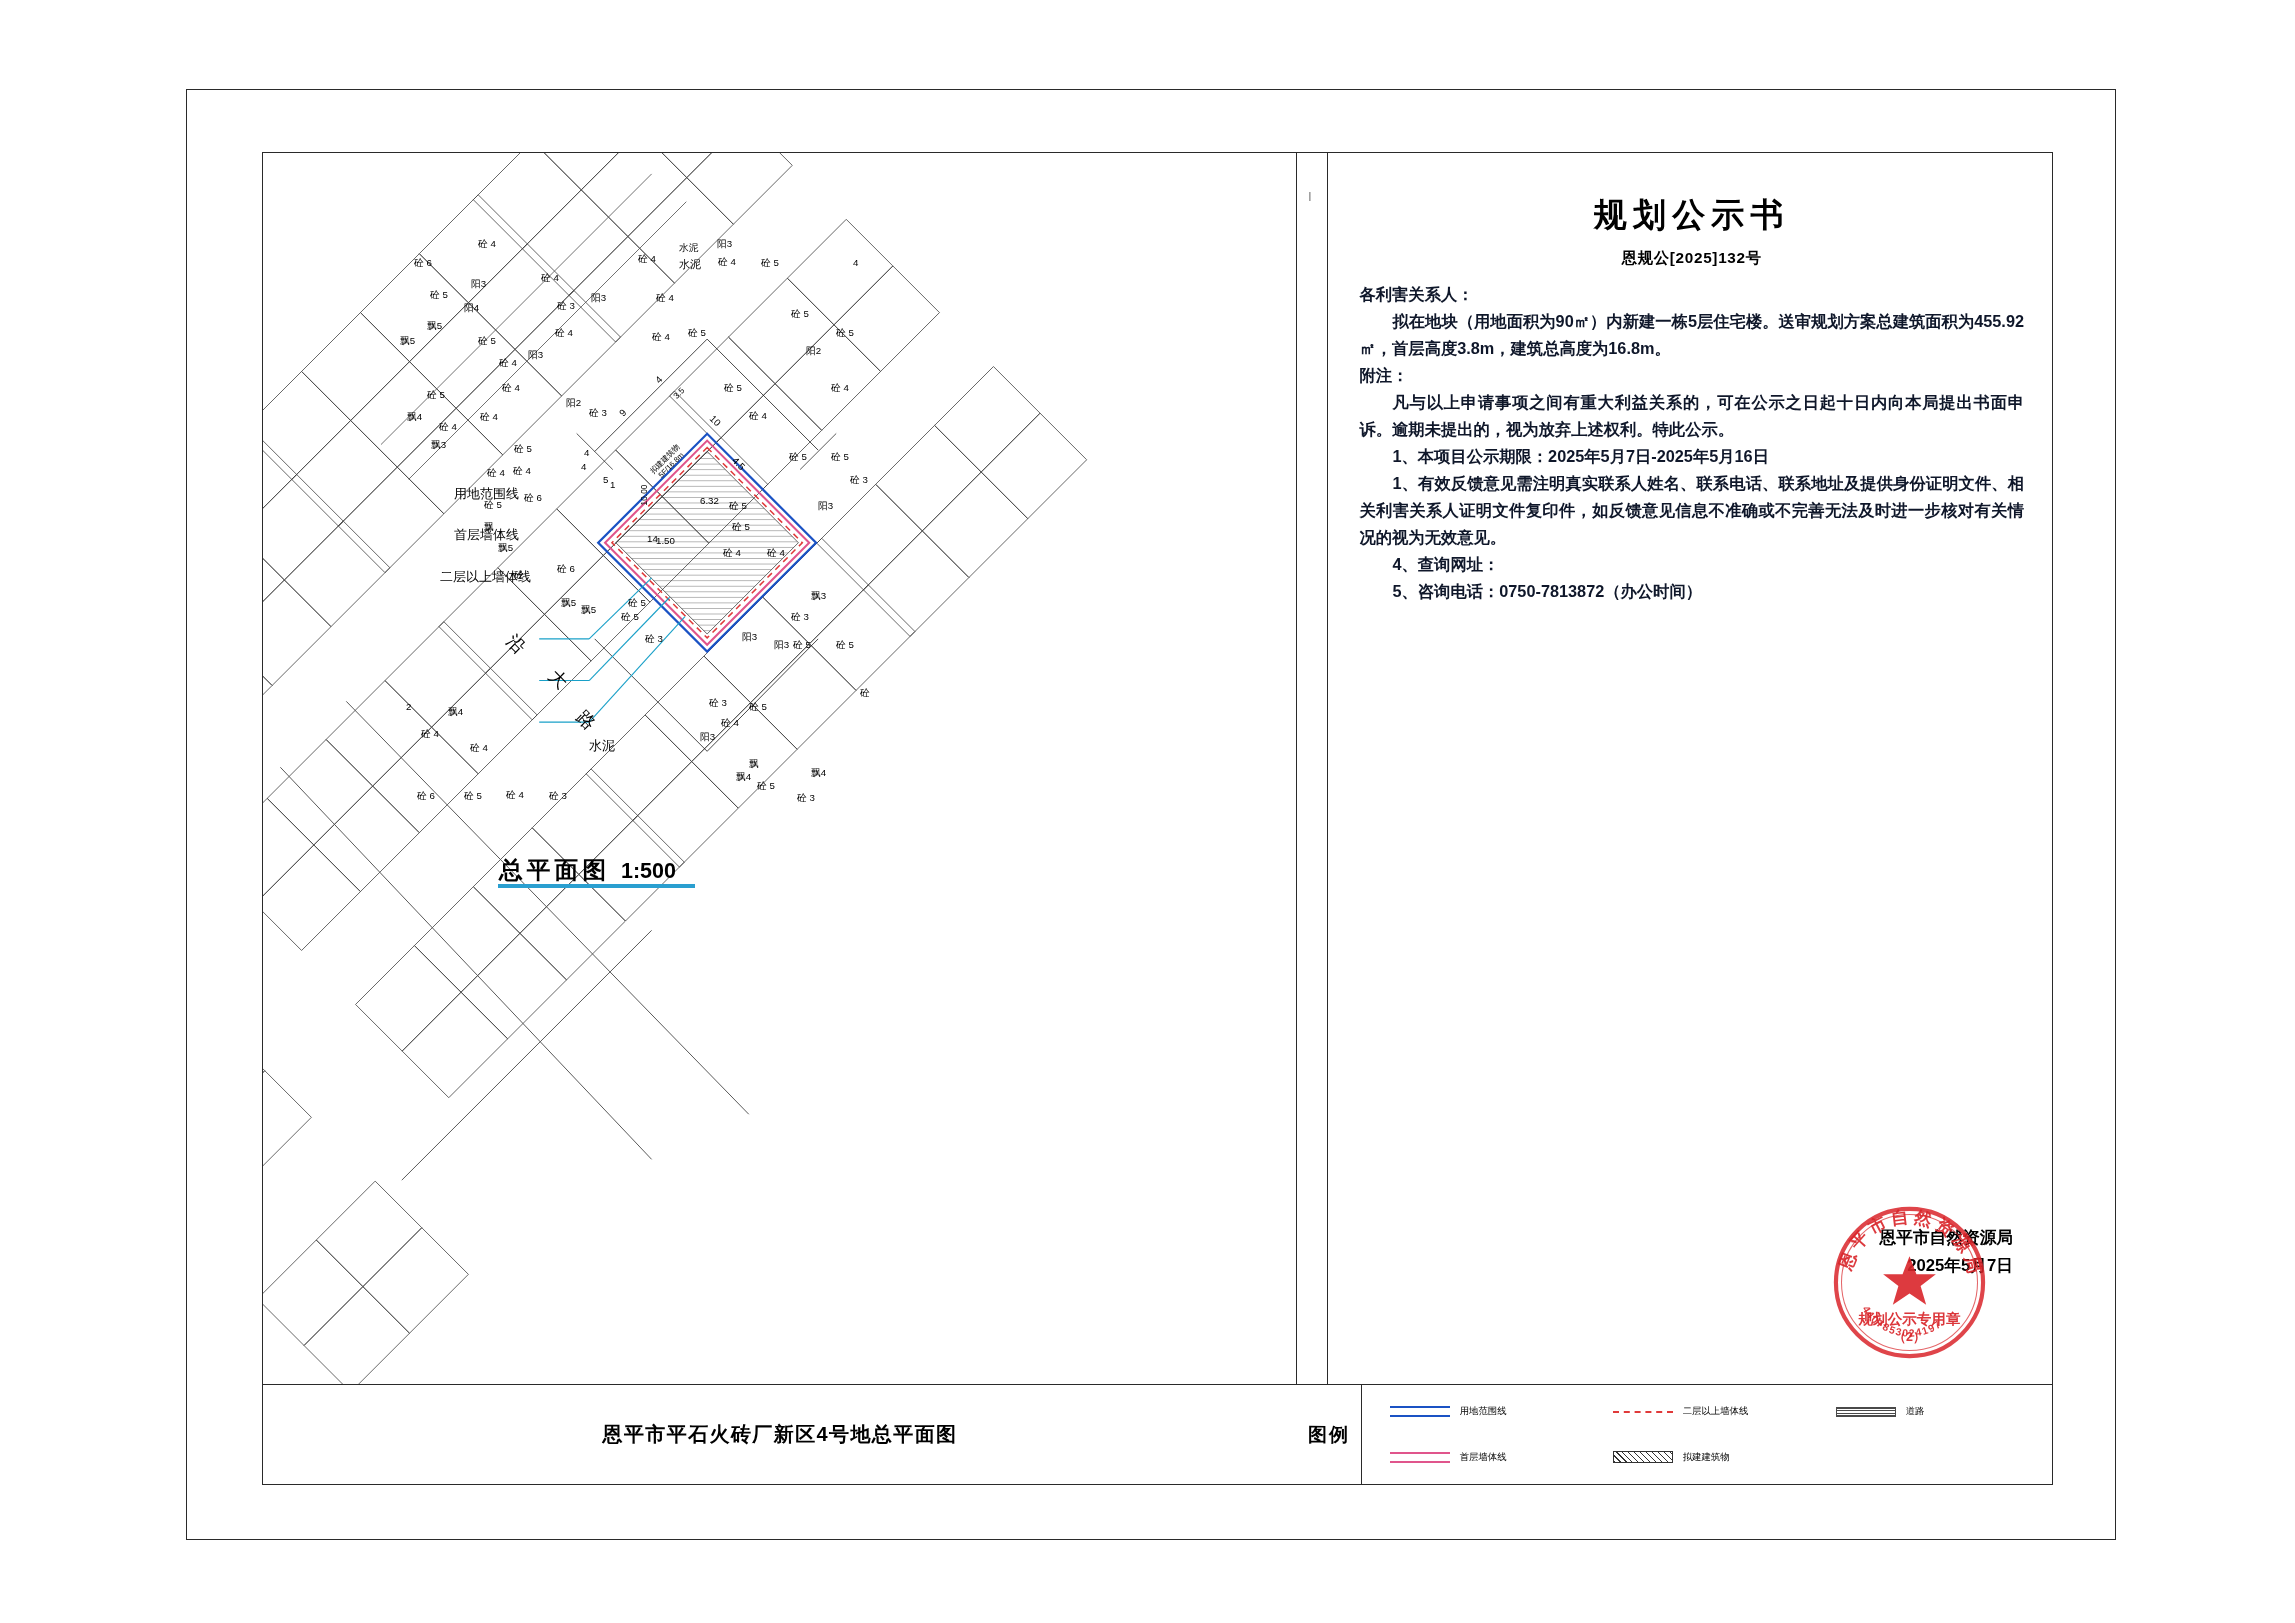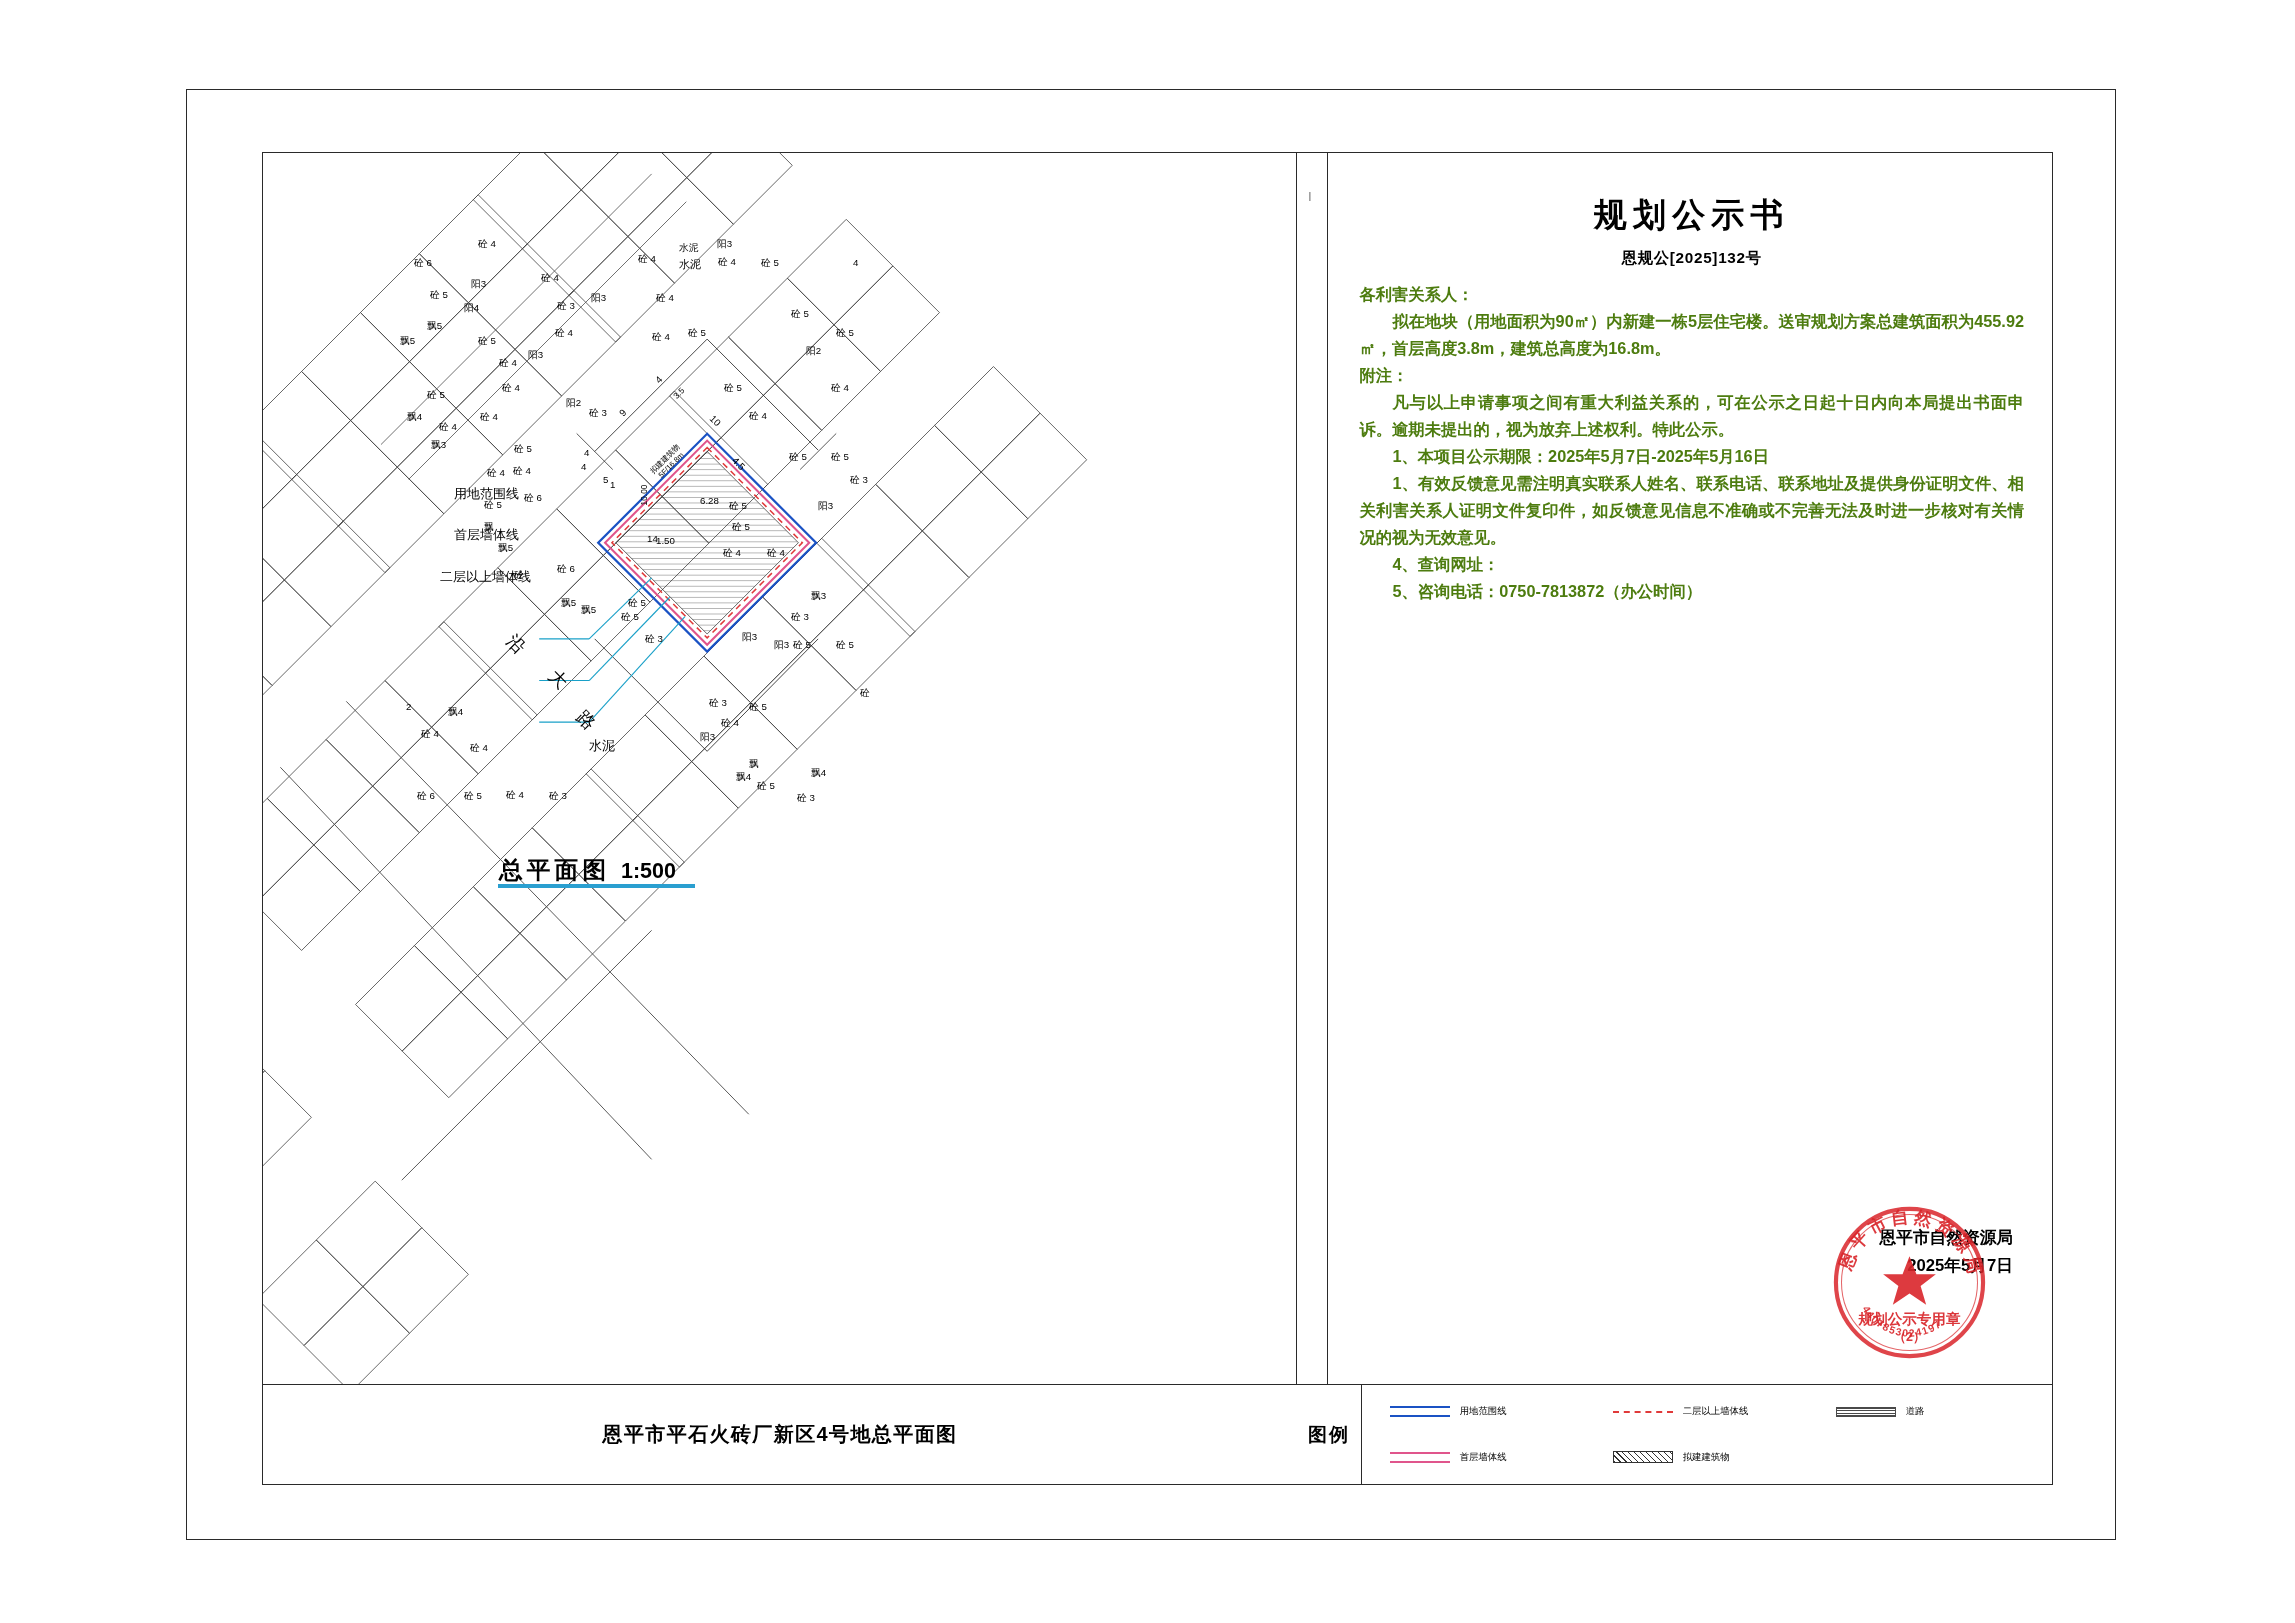--- a/index.html
+++ b/index.html
@@ -121,21 +121,21 @@
     text-align: center;
     font-size: 15.3px;
     font-weight: bold;
     color: #000;
     margin-top: 9.7px;
     letter-spacing: 0.7px;
   }
   .doc-p {
     font-size: 16.3px;
     line-height: 27px;
-    color: #4d7c0f;
+    color: #0f172a;
     font-weight: bold;
     text-align: justify;
     margin: 0;
   }
   .doc-p.salutation { margin-top: 12.5px; }
   .doc-p.indent { text-indent: 33px; }
   .mono {
     font-family: "DejaVu Sans Mono", monospace;
     font-size: 14.6px;
     font-weight: bold;
@@ -533,21 +533,21 @@
       <div class="map-label" style="left:286px;top:514px;font-size:18px;transform:rotate(45deg);">大</div>
       <div class="map-label" style="left:314px;top:555px;font-size:18px;transform:rotate(45deg);">路</div>
 
       <div class="map-label" style="left:357px;top:254px;transform:rotate(-45deg);">9</div>
       <div class="map-label" style="left:393px;top:221px;transform:rotate(-45deg);">4</div>
       <div class="map-label" style="left:410px;top:235px;font-size:8.3px;transform:rotate(-45deg);">3.5</div>
       <div class="map-label" style="left:447px;top:262px;transform:rotate(45deg);">10</div>
       <div class="map-label" style="left:321px;top:294px;">4</div>
       <div class="map-label" style="left:469px;top:305px;transform:rotate(45deg);">4.5</div>
       <div class="map-label" style="left:371px;top:337px;font-size:8.3px;transform:rotate(-90deg);">10.00</div>
-      <div class="map-label" style="left:437px;top:342px;">6.28</div>
+      <div class="map-label" style="left:437px;top:342px;">6.32</div>
       <div class="map-label" style="left:393px;top:382px;">1.50</div>
       <div class="map-label" style="left:384px;top:380px;">14</div>
       <div class="map-label" style="left:386px;top:300px;font-size:7.6px;line-height:9px;transform:rotate(-45deg);text-align:center;">拟建建筑物<br>5F/16.8m</div>
 
       <div class="leader-label" style="left:191px;top:332px;">用地范围线</div>
       <div class="leader-label" style="left:191px;top:373px;">首层墙体线</div>
       <div class="leader-label" style="left:177px;top:415px;">二层以上墙体线</div>
 
       <div id="plan-caption">
         <span>总平面图</span>

